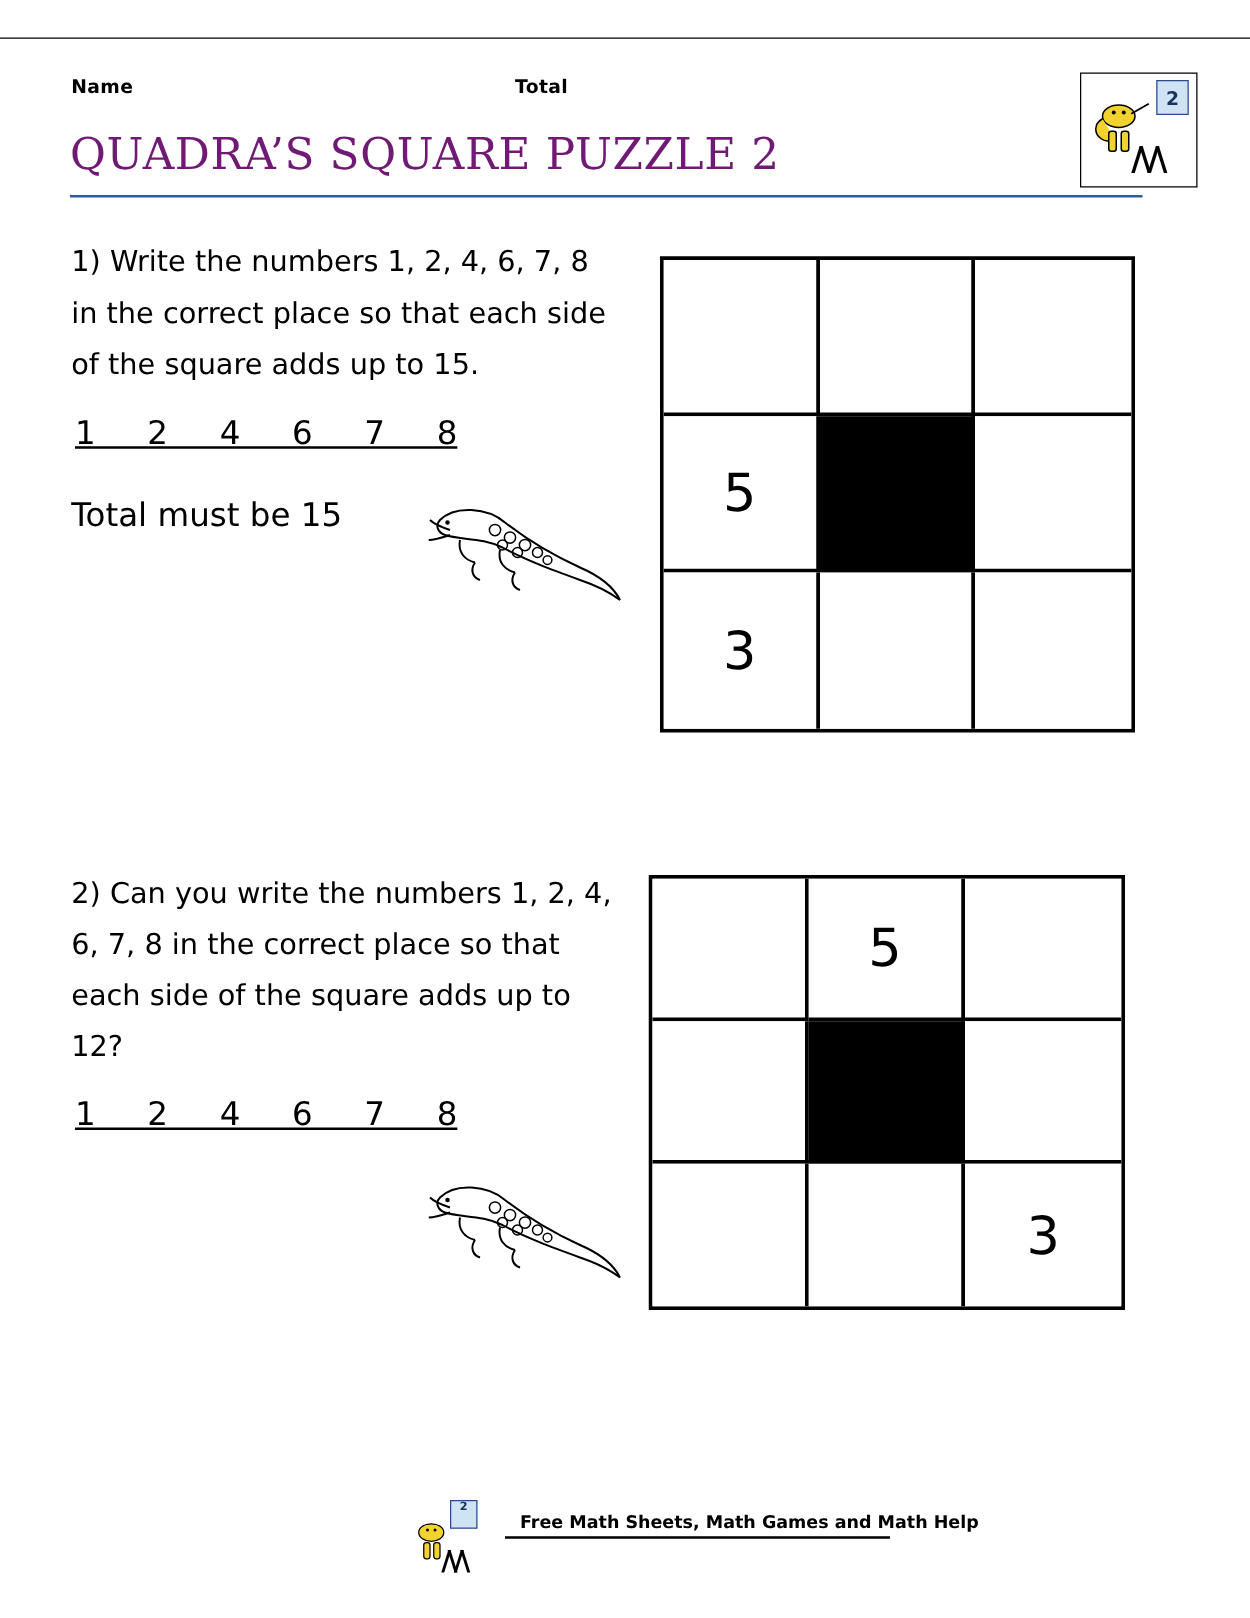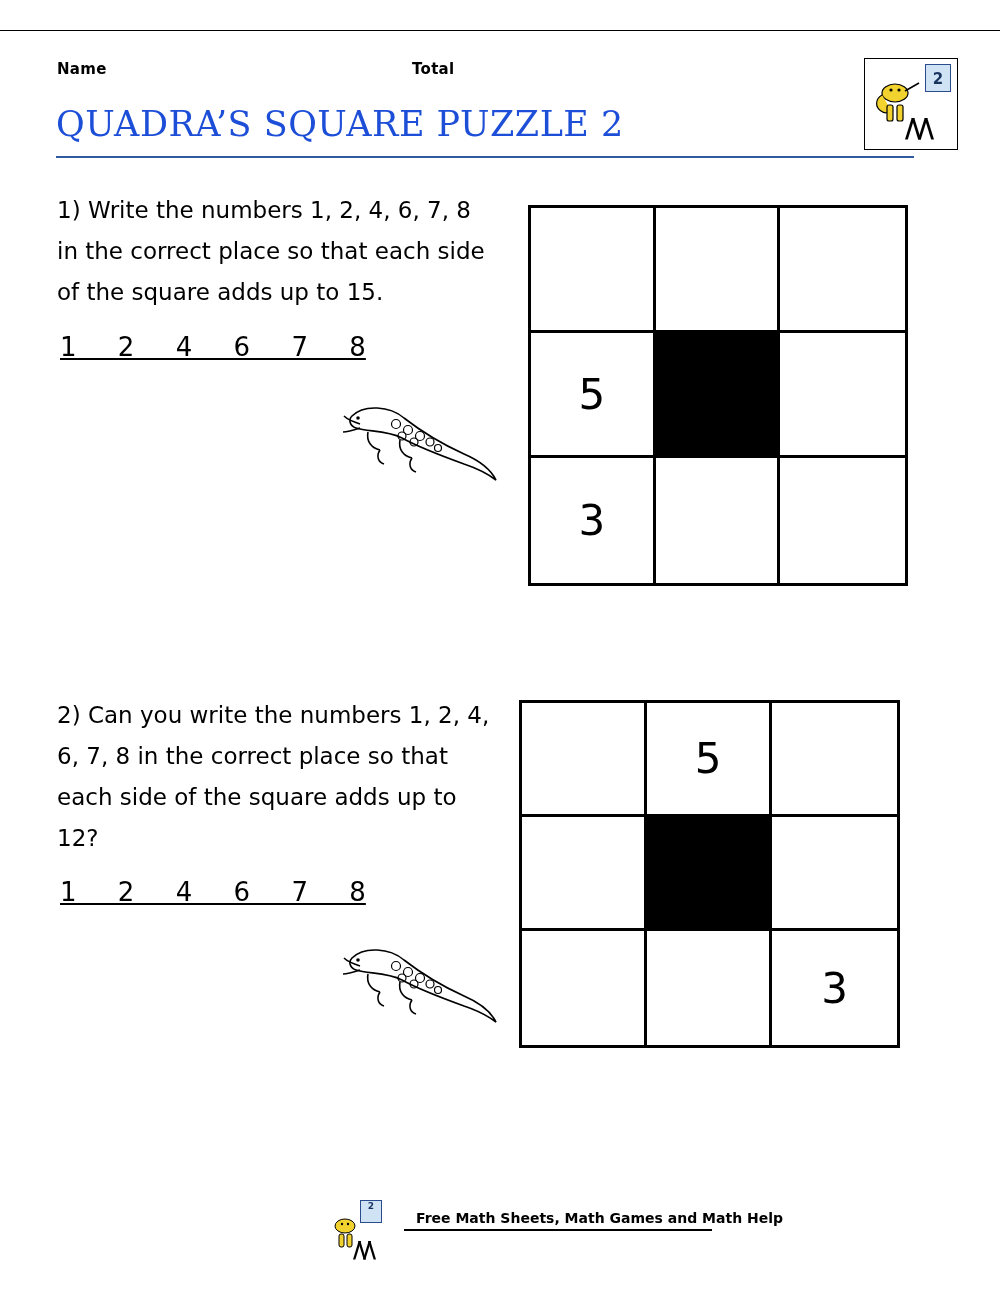--- a/index.html
+++ b/index.html
@@ -39,21 +39,21 @@
     position: absolute;
     left: 412px; top: 60px;
     font-size: 15px;
     font-weight: bold;
     letter-spacing: 0.3px;
   }
   .title {
     position: absolute;
     left: 56px; top: 104px;
     font-size: 35px;
-    color: #1d4ed8;
+    color: #701a75;
     font-family: "DejaVu Serif", serif;
     letter-spacing: 0.5px;
     white-space: nowrap;
   }
   .title-rule {
     position: absolute;
     left: 56px; top: 156px;
     width: 858px; height: 2px;
     background: #2e5aa0;
   }
@@ -222,20 +222,21 @@
         <circle cx="22" cy="17" r="1.6"></circle>
         <circle cx="30" cy="17" r="1.6"></circle>
       </g>
       <path d="M36 18 L50 10" stroke="#000" stroke-width="1.5" fill="none"></path>
     </svg>
     <div class="mmm">/\/\</div>
   </div>
 
   <div class="q-text q1-text">1) Write the numbers 1, 2, 4, 6, 7, 8 in the correct place so that each side of the square adds up to 15.</div>
   <div class="num-row q1-nums">1     2     4     6     7     8</div>
+  <div class="total-line q1-total">Total must be 15</div>
 
   <svg class="sal" style="left:338px; top:398px;" width="166" height="96" viewBox="0 0 166 96">
     <g fill="#ffffff" stroke="#000" stroke-width="1.6">
       <path d="M14 18 C26 6 52 8 66 20 C84 34 104 46 126 56 C140 62 152 70 158 82
                C150 76 138 70 126 66 C104 58 82 50 64 40 C48 32 30 34 18 30 C12 28 10 22 14 18 Z"></path>
       <path d="M22 26 C16 24 10 22 6 18" fill="none"></path>
       <path d="M22 30 C16 32 10 34 5 34" fill="none"></path>
       <path d="M30 34 C28 44 34 50 42 52" fill="none"></path>
       <path d="M42 52 C38 58 40 64 46 66" fill="none"></path>
       <path d="M62 42 C60 52 66 58 74 60" fill="none"></path>

